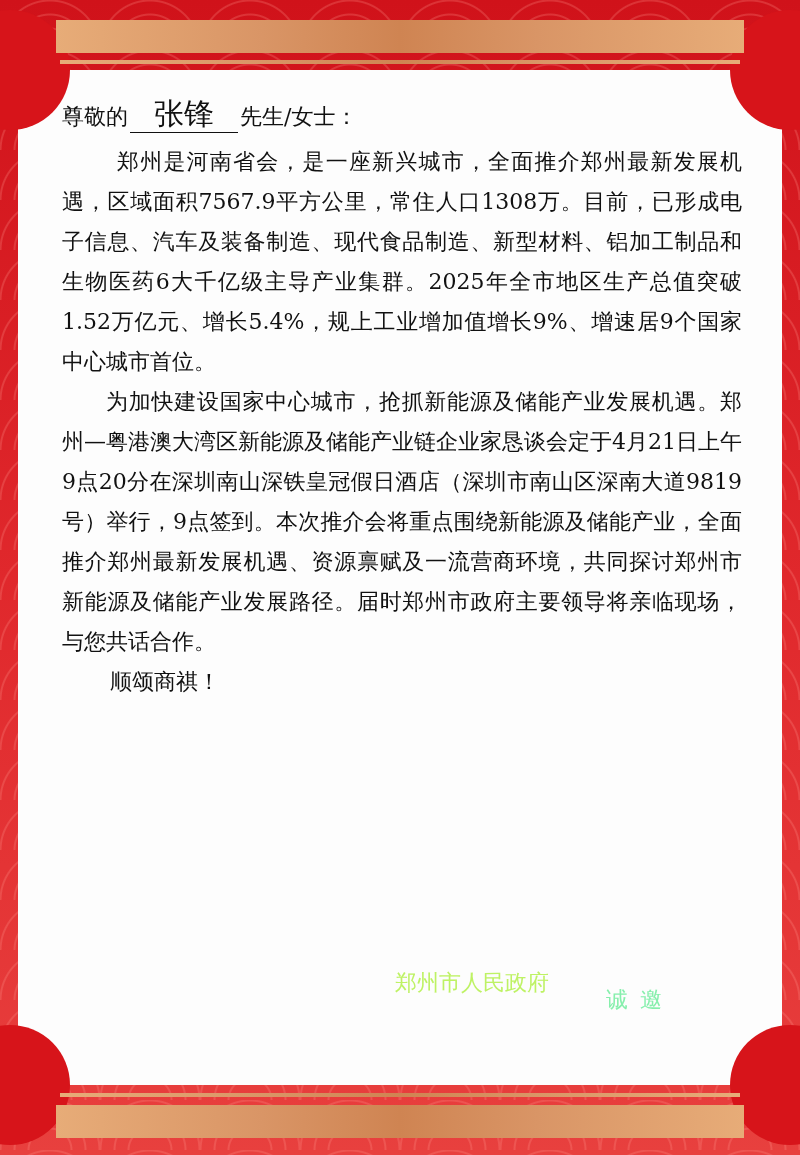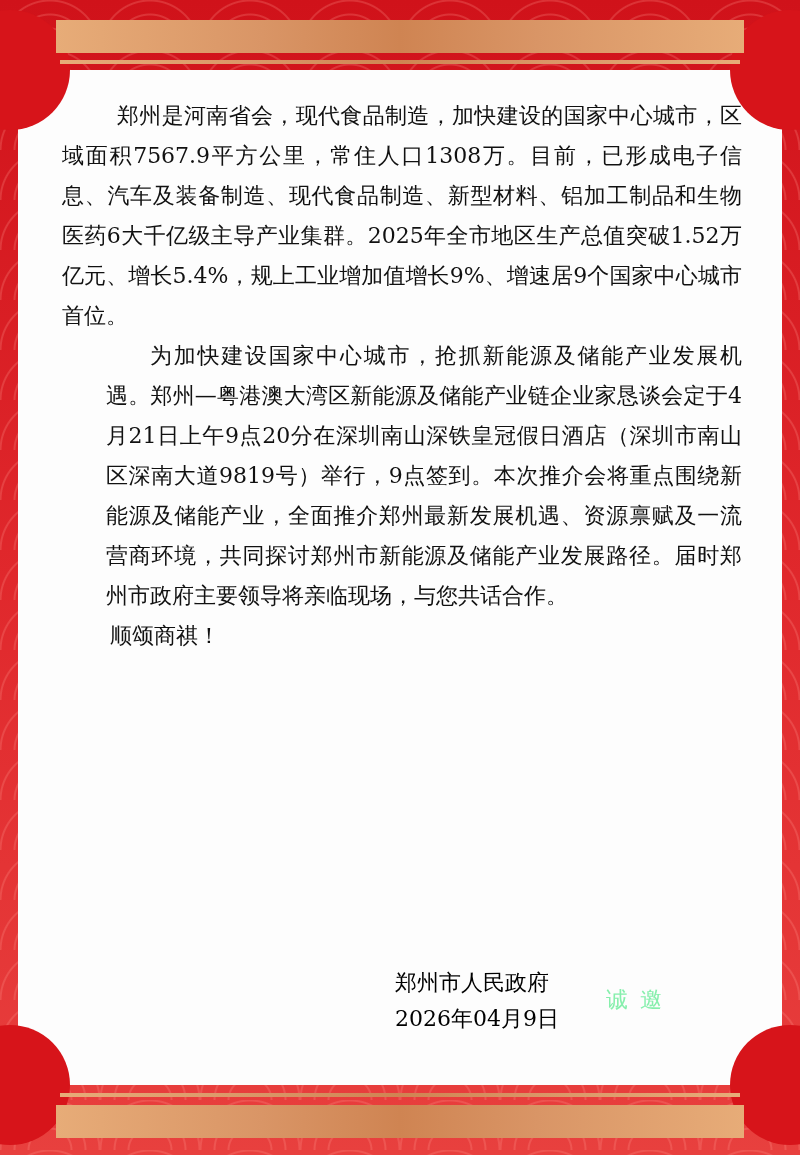--- a/index.html
+++ b/index.html
@@ -38,22 +38,22 @@
   .letter p { margin: 0; }
   .greet { height: 46px; }
   .name {
     display: inline-block; min-width: 100px; text-align: center;
     border-bottom: 1.5px solid #111; font-family: "DejaVu Sans", sans-serif;
     font-size: 30px; line-height: 36px; margin: 0 2px; padding: 0 4px;
   }
   .indent { text-indent: 2.5em; text-align: justify; }
   .closing { padding-left: 48px; margin-top: 2px !important; font-family: Liberation Mono, monospace; }
   .sign {
-    position: absolute; left: 395px; top: 965px; color: #000000;
-    font-size: 22px; line-height: 36px;
+    position: absolute; left: 395px; top: 965px; color: #bef264;
+    font-size: 22px; line-height: 36px; font-family: Liberation Serif, serif;
   }
   .sign-seal {
     position: absolute; left: 606px; top: 985px; font-size: 22px; letter-spacing: 12px; color:#86efac;text-align:center;
   }
 </style>
 </head>
 <body>
 
 <div class="bg-pattern"></div>
 
@@ -62,22 +62,24 @@
 <div class="corner" style="left:730px;top:10px;"></div>
 <div class="corner" style="left:-50px;top:1025px;"></div>
 <div class="corner" style="left:730px;top:1025px;"></div>
 
 <div class="bar bar-top"></div>
 <div class="bar bar-top-thin"></div>
 <div class="bar bar-bot-thin"></div>
 <div class="bar bar-bot"></div>
 
 <div class="letter">
-  <p class="indent">郑州是河南省会，现代食品制造，加快建设的国家中心城市，区域面积7567.9平方公里，常住人口1308万。目前，已形成电子信息、汽车及装备制造、现代食品制造、新型材料、铝加工制品和生物医药6大千亿级主导产业集群。2025年全市地区生产总值突破1.52万亿元、增长5.4%，规上工业增加值增长9%、增速居9个国家中心城市首位。</p>
-  <p class="indent" style="text-indent:2em;margin-left:44px;">为加快建设国家中心城市，抢抓新能源及储能产业发展机遇。郑州—粤港澳大湾区新能源及储能产业链企业家恳谈会定于4月21日上午9点20分在深圳南山深铁皇冠假日酒店（深圳市南山区深南大道9819号）举行，9点签到。本次推介会将重点围绕新能源及储能产业，全面推介郑州最新发展机遇、资源禀赋及一流营商环境，共同探讨郑州市新能源及储能产业发展路径。届时郑州市政府主要领导将亲临现场，与您共话合作。</p>
+  <p class="greet">
+    <span>尊敬的</span><span class="name">张锋</span><span>先生/女士：</span>
+  </p>
+  <p class="indent">郑州是河南省会，是一座新兴城市，全面推介郑州最新发展机遇，区域面积7567.9平方公里，常住人口1308万。目前，已形成电子信息、汽车及装备制造、现代食品制造、新型材料、铝加工制品和生物医药6大千亿级主导产业集群。2025年全市地区生产总值突破1.52万亿元、增长5.4%，规上工业增加值增长9%、增速居9个国家中心城市首位。</p>
+  <p class="indent" style="text-indent:2em;">为加快建设国家中心城市，抢抓新能源及储能产业发展机遇。郑州—粤港澳大湾区新能源及储能产业链企业家恳谈会定于4月21日上午9点20分在深圳南山深铁皇冠假日酒店（深圳市南山区深南大道9819号）举行，9点签到。本次推介会将重点围绕新能源及储能产业，全面推介郑州最新发展机遇、资源禀赋及一流营商环境，共同探讨郑州市新能源及储能产业发展路径。届时郑州市政府主要领导将亲临现场，与您共话合作。</p>
   <p class="closing">顺颂商祺！</p>
 </div>
 
 <div class="sign">
   <div>郑州市人民政府</div>
-  <div>2026年04月9日</div>
 </div>
 <div class="sign-seal">诚邀</div>
 
 </body></html>

